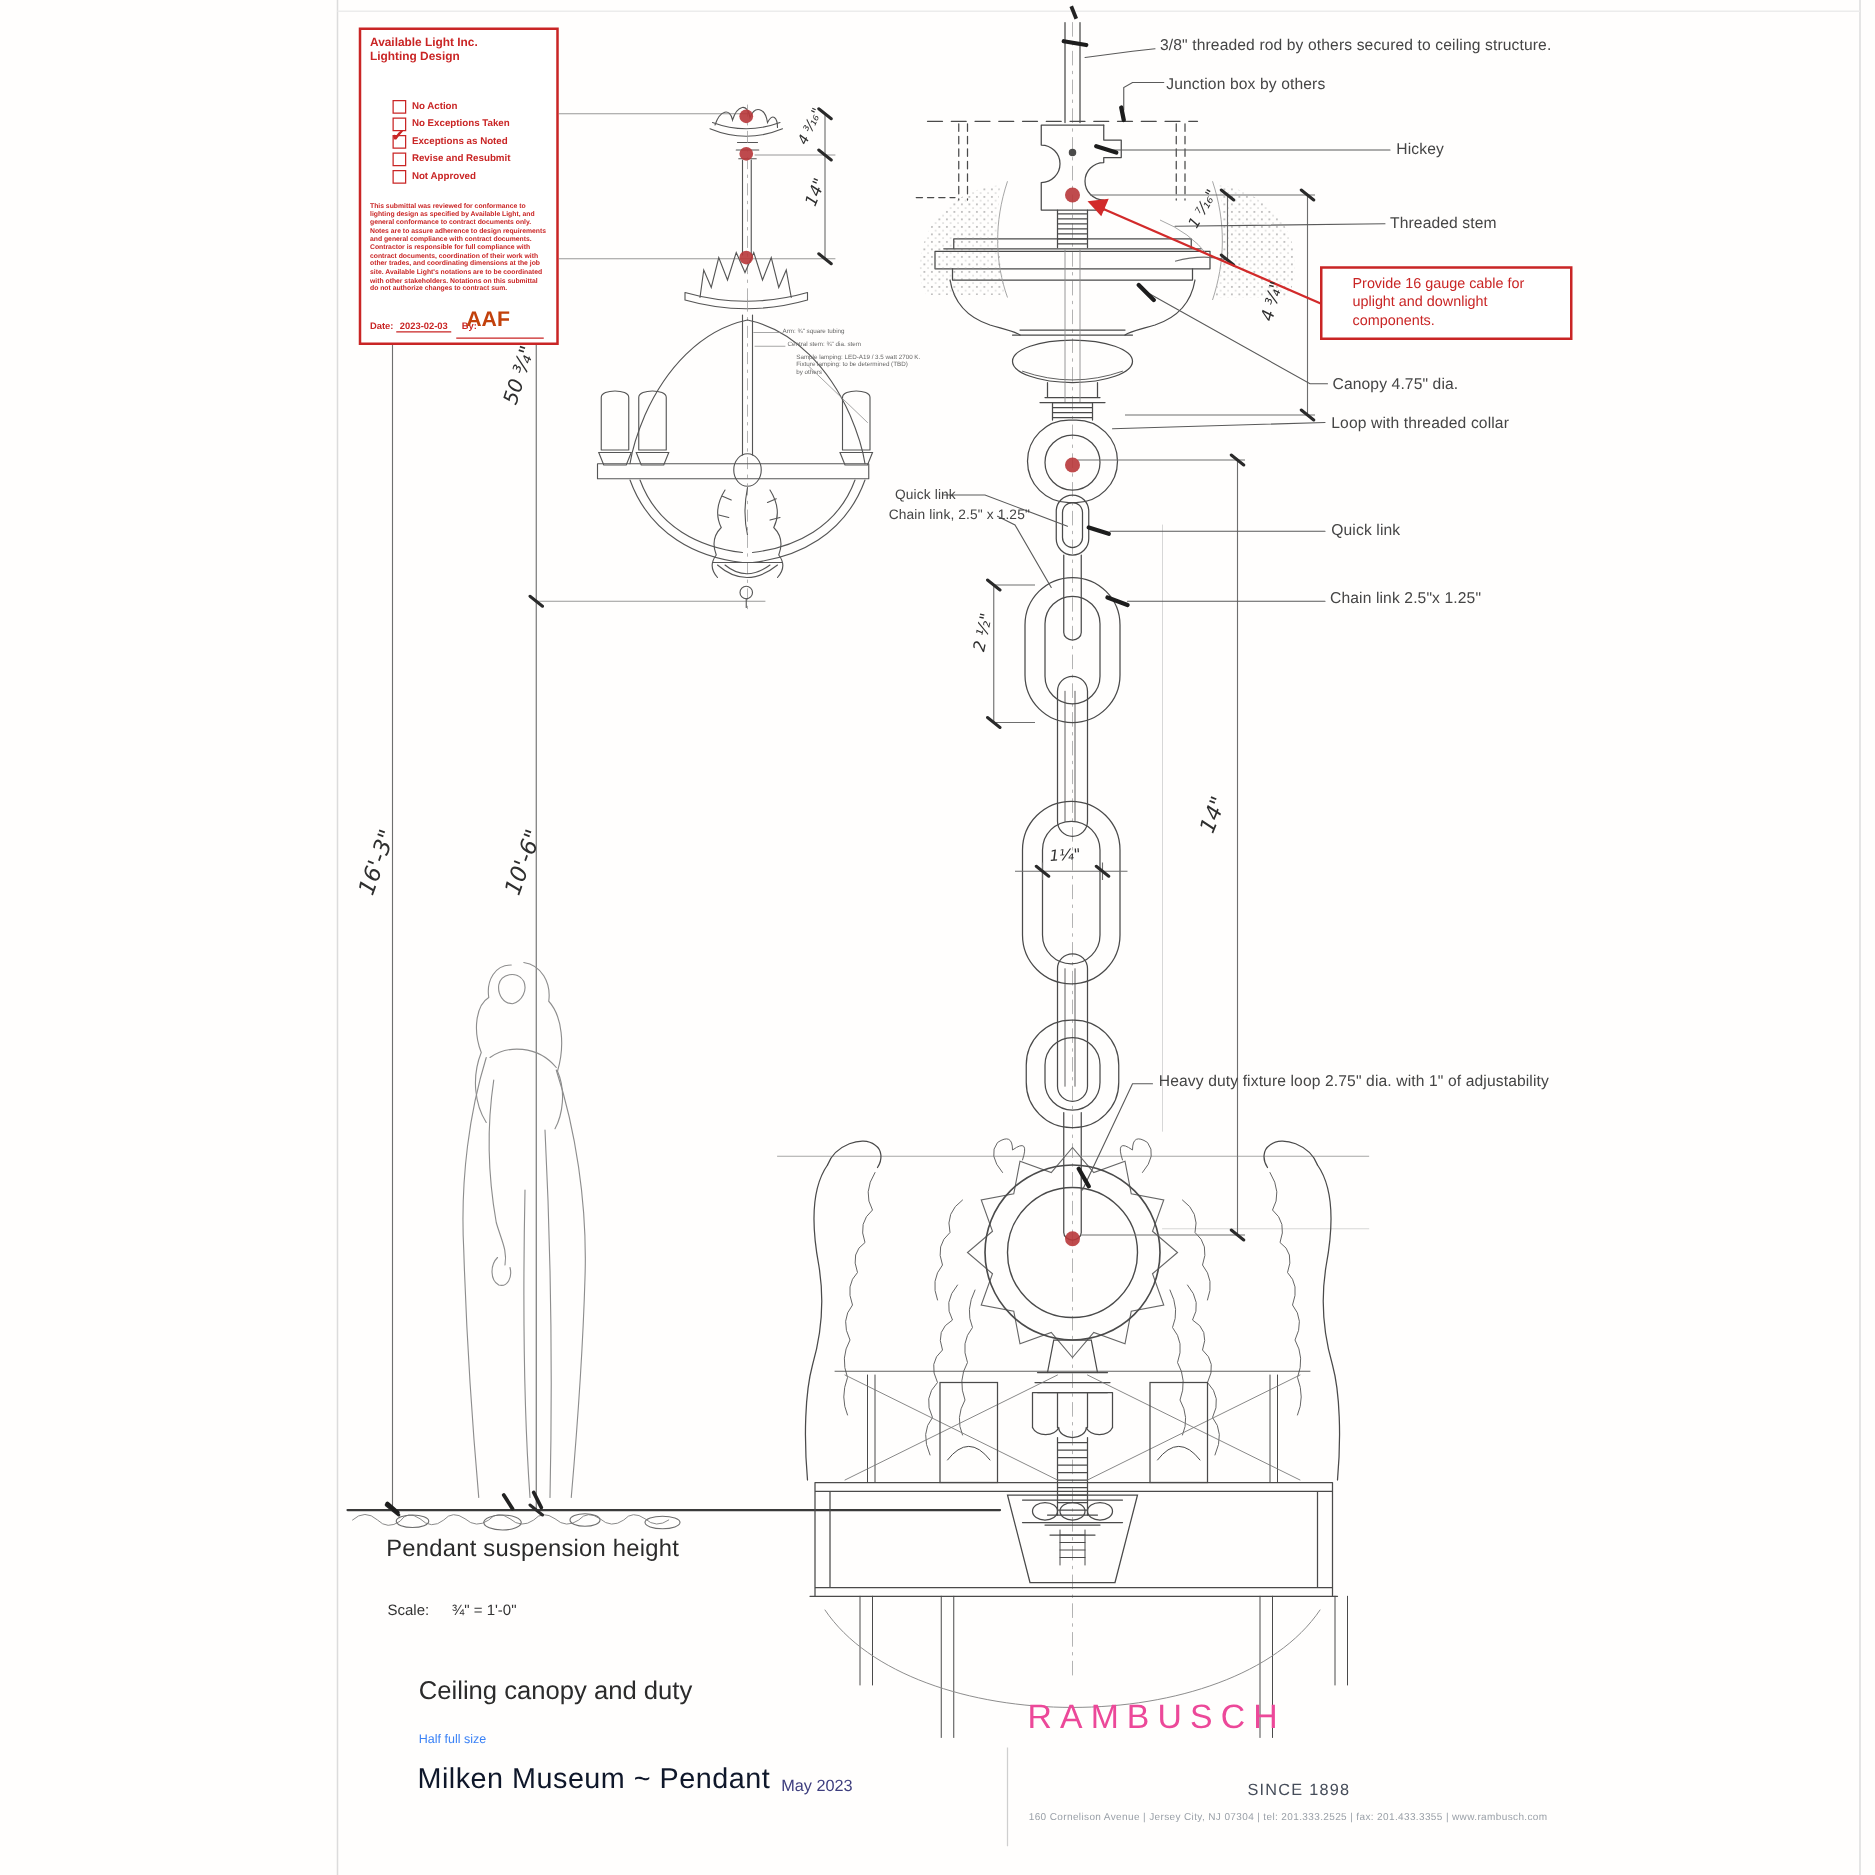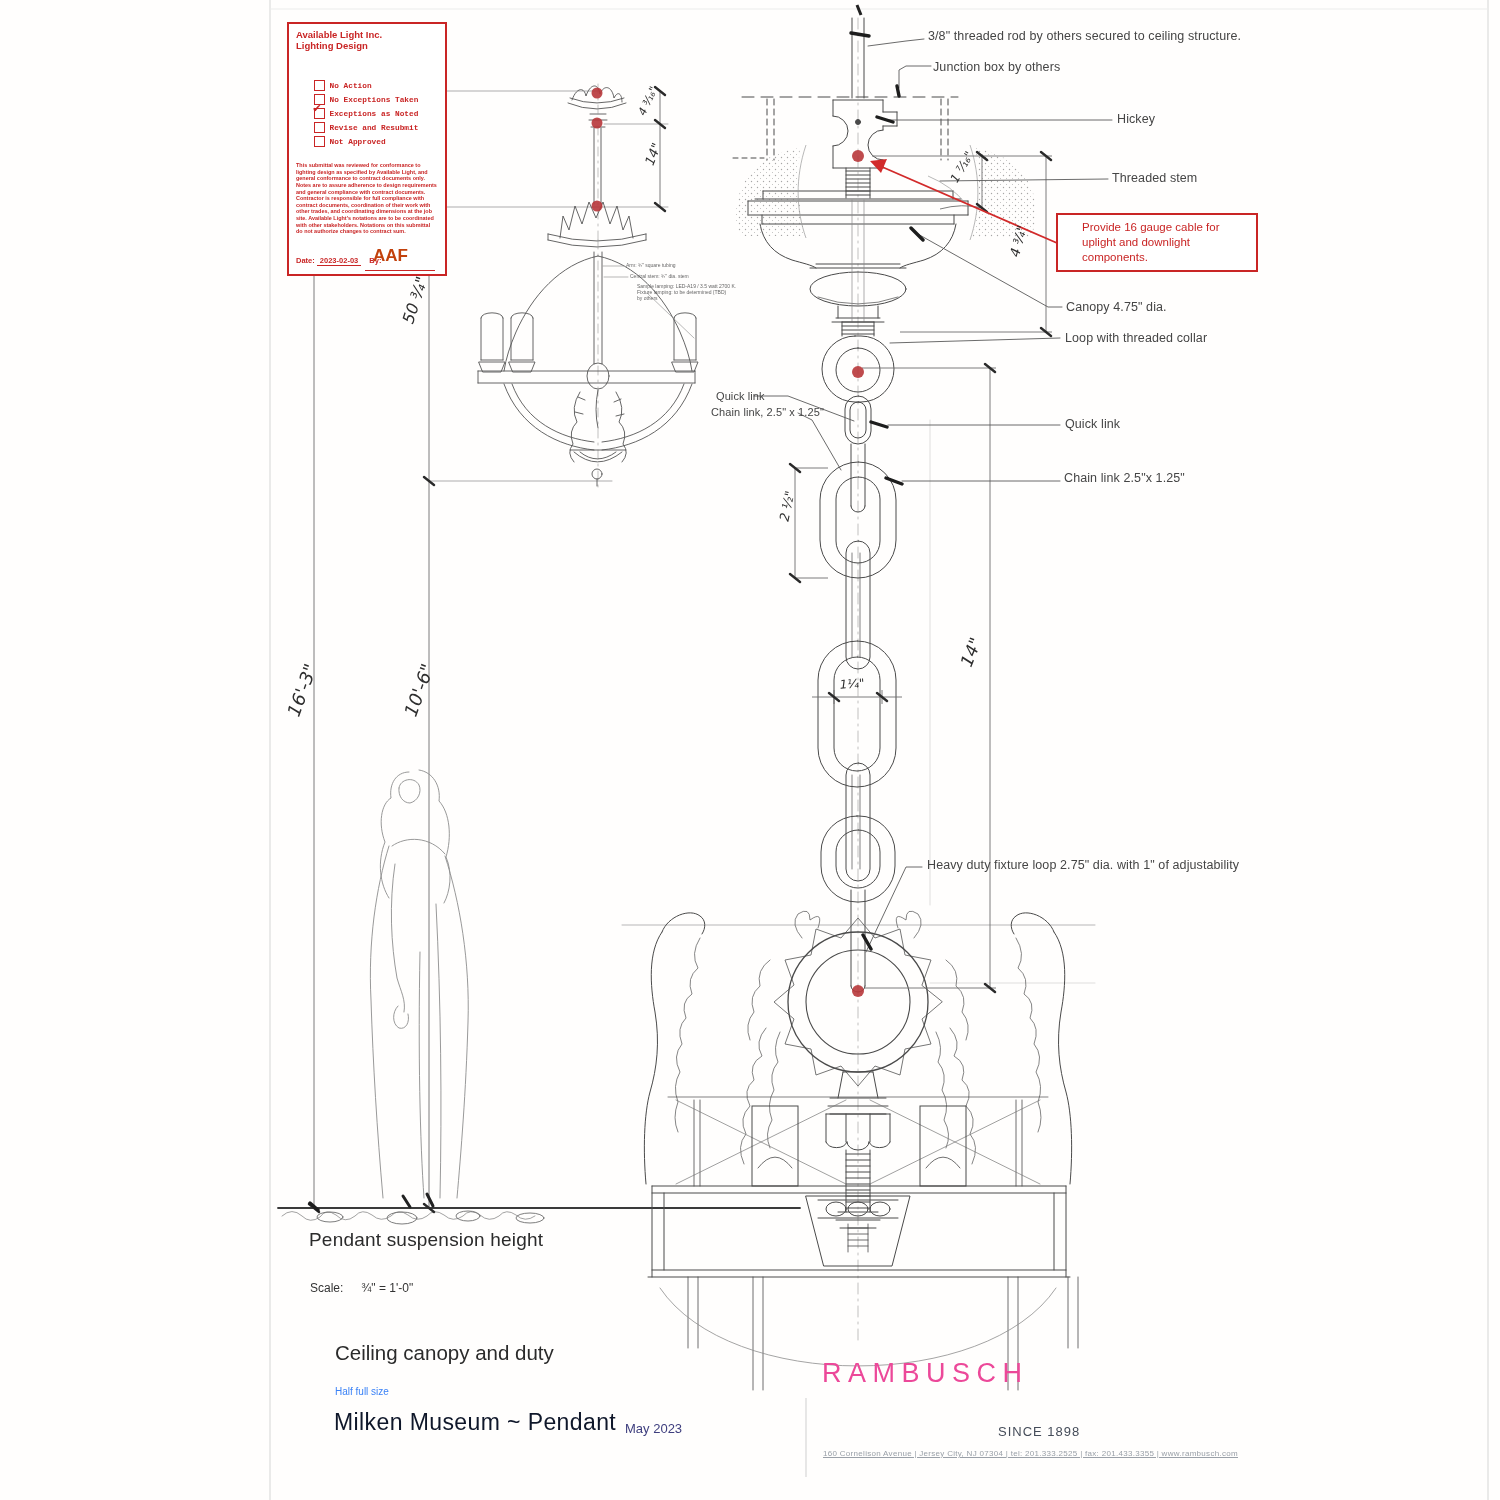--- a/index.html
+++ b/index.html
@@ -8,21 +8,21 @@
   svg.art{position:absolute;left:0;top:0;}
   .lbl{position:absolute;white-space:nowrap;font-size:12.5px;color:#454545;letter-spacing:.1px;}
   .lbl.sm{font-size:11px;}
   .tiny{position:absolute;white-space:nowrap;font-size:5px;color:#666;}
   .hand{position:absolute;white-space:nowrap;font-family:"DejaVu Sans",sans-serif;font-style:italic;
         color:#2e2e2e;}
   
   .stamp{position:absolute;left:287px;top:22px;width:156px;height:250px;border:2.5px solid #c92525;
          background:#fff;color:#c92525;}
   .stamp .co{position:absolute;left:7px;top:5px;font-size:9.5px;font-weight:bold;line-height:1.2;}
-  .cb-row{position:absolute;left:25px;height:11px;display:flex;align-items:center;gap:5px;font-family:Liberation Mono, monospace;}
+  .cb-row{position:absolute;left:25px;height:11px;display:flex;align-items:flex-start;gap:5px;}
   .cb{width:8.5px;height:8.5px;border:1.3px solid #c92525;background:#fff;flex:none;position:relative;}
   .cb-lab{font-size:7.8px;font-weight:bold;color:#c92525;}
   .tick{position:absolute;left:-2px;top:-7px;font-size:13px;color:#c92525;line-height:1;}
   .disc{position:absolute;left:7px;top:138px;width:142px;font-size:5.45px;line-height:1.22;
         font-weight:bold;color:#c92525;text-align:left;}
   .dateline{position:absolute;left:7px;top:232px;width:142px;font-size:7.5px;font-weight:bold;color:#c92525;}
   .dl-val{border-bottom:1px solid #c92525;padding:0 3px;}
   .by-sig{position:absolute;left:84px;top:222px;font-size:17px;font-weight:bold;color:#c2410c;}
   .by-rule{position:absolute;left:76px;top:246px;width:70px;border-bottom:1.2px solid #c92525;}
   
@@ -31,21 +31,21 @@
   
   .h-left{position:absolute;left:309px;top:1229px;font-size:19px;color:#2b2b2b;letter-spacing:.2px;}
   .scale-row{position:absolute;left:310px;top:1281px;font-size:12px;color:#333;}
   .scale-val{margin-left:18px;}
   .h-detail{position:absolute;left:335px;top:1341px;font-size:20.5px;color:#2b2b2b;}
   .h-scale2{position:absolute;left:335px;top:1386px;font-size:10px;color:#3b82f6;}
   .proj{position:absolute;left:334px;top:1409px;font-size:23px;color:#0f172a;letter-spacing:.4px;}
   .projdate{position:absolute;left:625px;top:1421px;font-size:13px;color:#3e3e7e;}
   .firm{position:absolute;left:822px;top:1358px;font-size:27px;letter-spacing:6.5px;color:#ec4899;text-align:center;}
   .since{position:absolute;left:998px;top:1424px;font-size:13px;letter-spacing:1px;color:#454c59;}
-  .addr{position:absolute;left:823px;top:1449px;font-size:8px;letter-spacing:.3px;color:#9aa0a8;text-decoration:underline;}
+  .addr{position:absolute;left:823px;top:1449px;font-size:8px;letter-spacing:.3px;color:#9aa0a8;}
 </style>
 </head>
 <body>
 
 <div class="page">
 
 <svg class="art" width="1500" height="1500" viewBox="0 0 1500 1500">
   <defs>
     <pattern id="stip" width="6" height="6" patternUnits="userSpaceOnUse">
       <circle cx="1.5" cy="1.5" r=".7" fill="#777"></circle>

